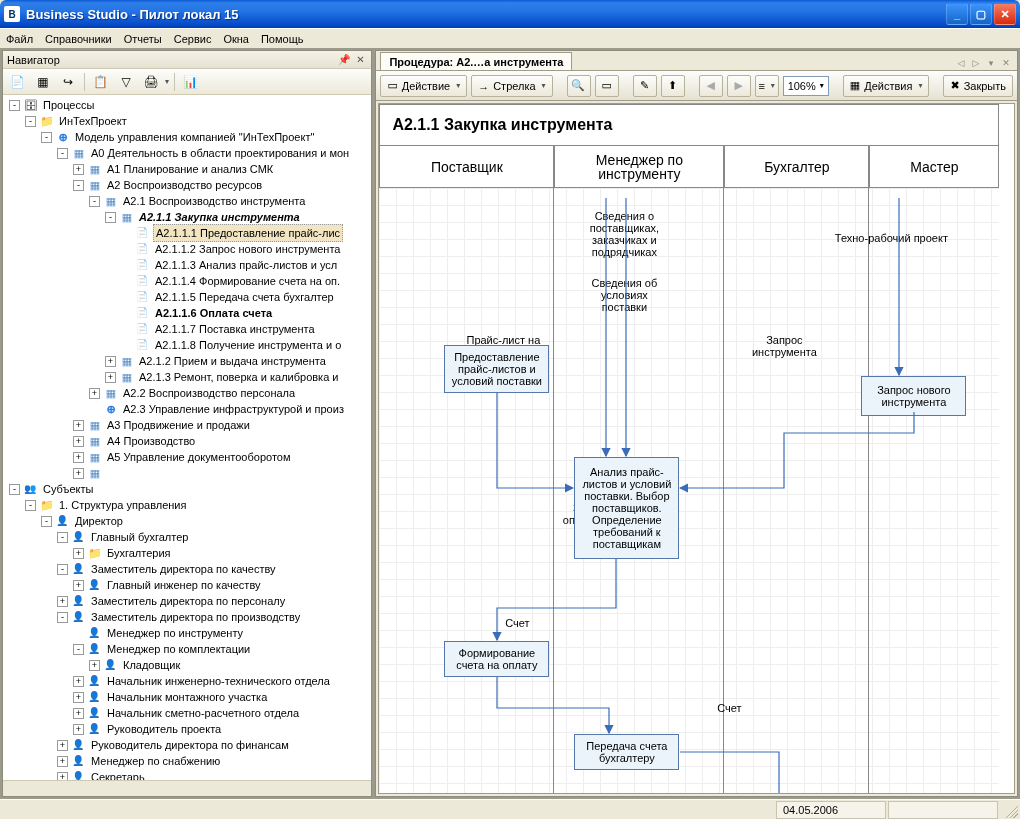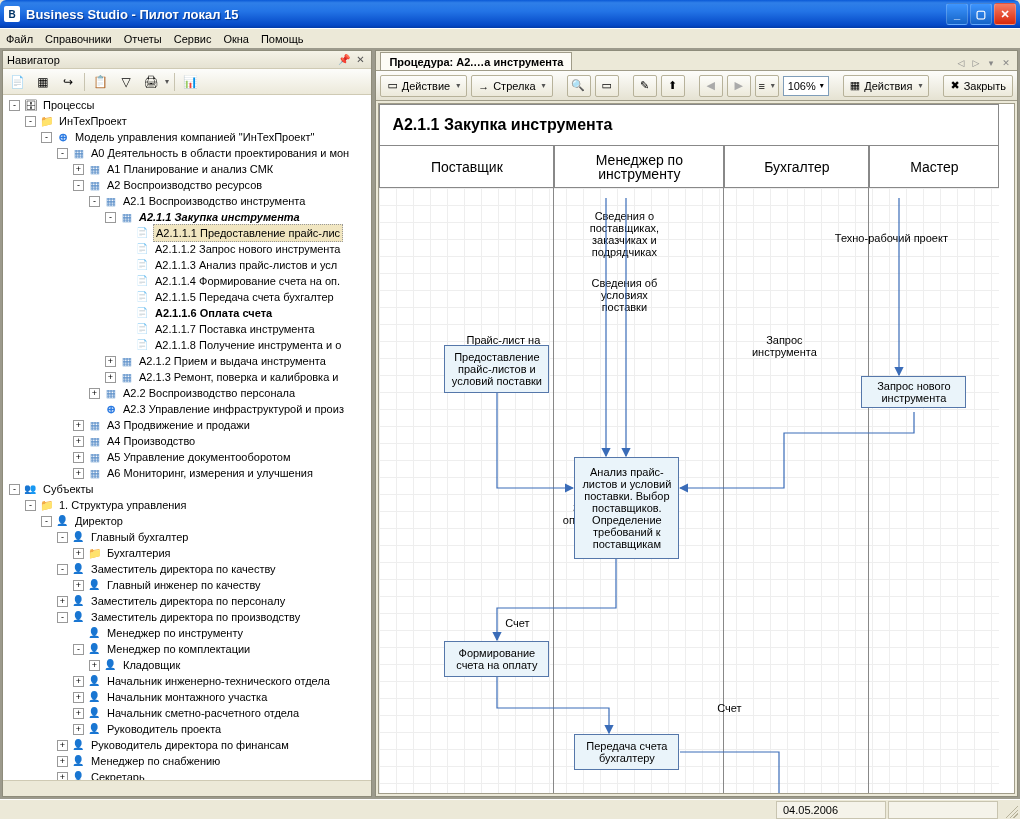--- a/index.html
+++ b/index.html
@@ -246,21 +246,20 @@
             <span class="lbl">A4 Производство</span>
           </div>
           <div class="tree-node" style="padding-left: 68px;">
             <span class="exp">+</span>
             <span class="ico ico-diag"></span>
             <span class="lbl">A5 Управление документооборотом</span>
           </div>
           <div class="tree-node" style="padding-left: 68px;">
             <span class="exp">+</span>
             <span class="ico ico-diag"></span>
-            <span class="lbl">A6 Мониторинг, измерения и улучшения</span>
           </div>
           <div class="tree-node" style="padding-left: 4px;">
             <span class="exp">-</span>
             <span class="ico ico-group"></span>
             <span class="lbl">Субъекты</span>
           </div>
           <div class="tree-node" style="padding-left: 20px;">
             <span class="exp">-</span>
             <span class="ico ico-folder"></span>
             <span class="lbl">1. Структура управления</span>
@@ -413,21 +412,21 @@
           <div class="note-text" style="left:365px; top:230px; width:80px">Запрос инструмента</div>
           <div class="note-text" style="left:175px; top:398px; width:120px">Запрос счета на оплату инструмента</div>
           <div class="note-text" style="left:118px; top:513px; width:40px">Счет</div>
           <div class="note-text" style="left:330px; top:598px; width:40px">Счет</div>
 
           <div class="node-box" style="left:65px; top:241px; width:105px; height:48px">Предоставление прайс-листов и условий поставки</div>
           <div class="node-box" style="left:195px; top:353px; width:105px; height:102px">Анализ прайс-листов и условий поставки. Выбор поставщиков. Определение требований к поставщикам</div>
           <div class="node-box" style="left:65px; top:537px; width:105px; height:36px">Формирование счета на оплату</div>
           <div class="node-box" style="left:195px; top:630px; width:105px; height:36px">Передача счета бухгалтеру</div>
 
-          <div class="node-box" style="left:482px; top:272px; width:105px; height:32px">Запрос нового инструмента</div>
+          <div class="node-box" style="left:482px; top:272px; width:105px; height:40px">Запрос нового инструмента</div>
 
           <svg class="arrows">
             <defs>
                 <marker id="ah" markerWidth="8" markerHeight="8" refX="7" refY="4" orient="auto">
                   <polygon points="0,0 8,4 0,8"></polygon>
                 </marker>
               </defs>
 
             <line x1="227" y1="10" x2="227" y2="268" marker-end="url(#ah)"></line>
 

